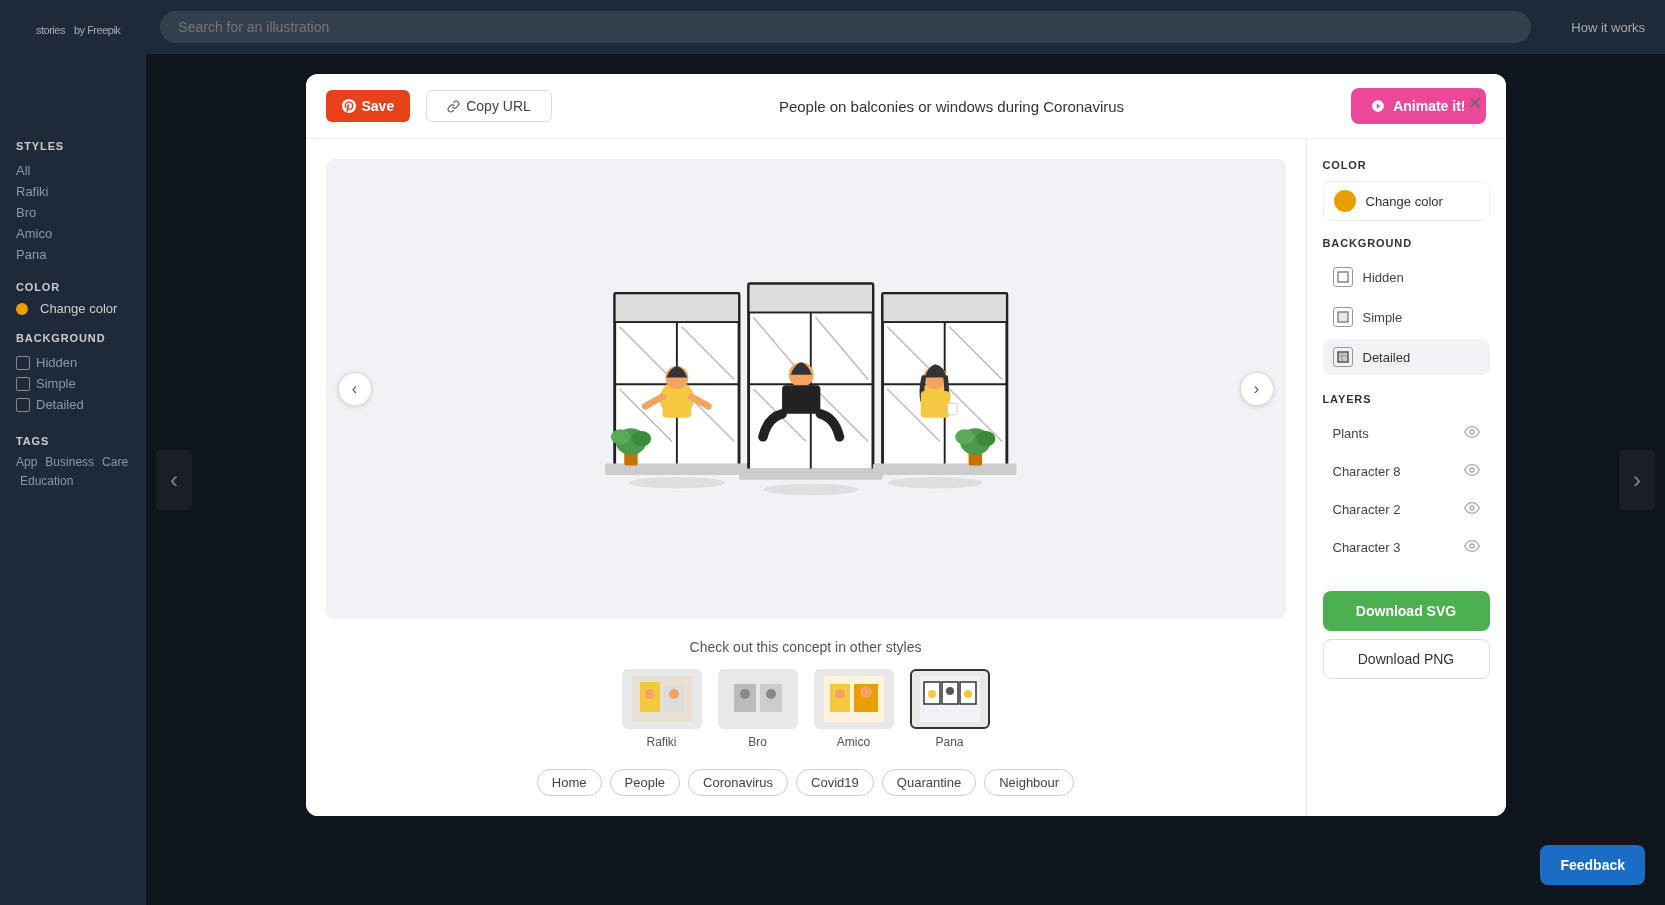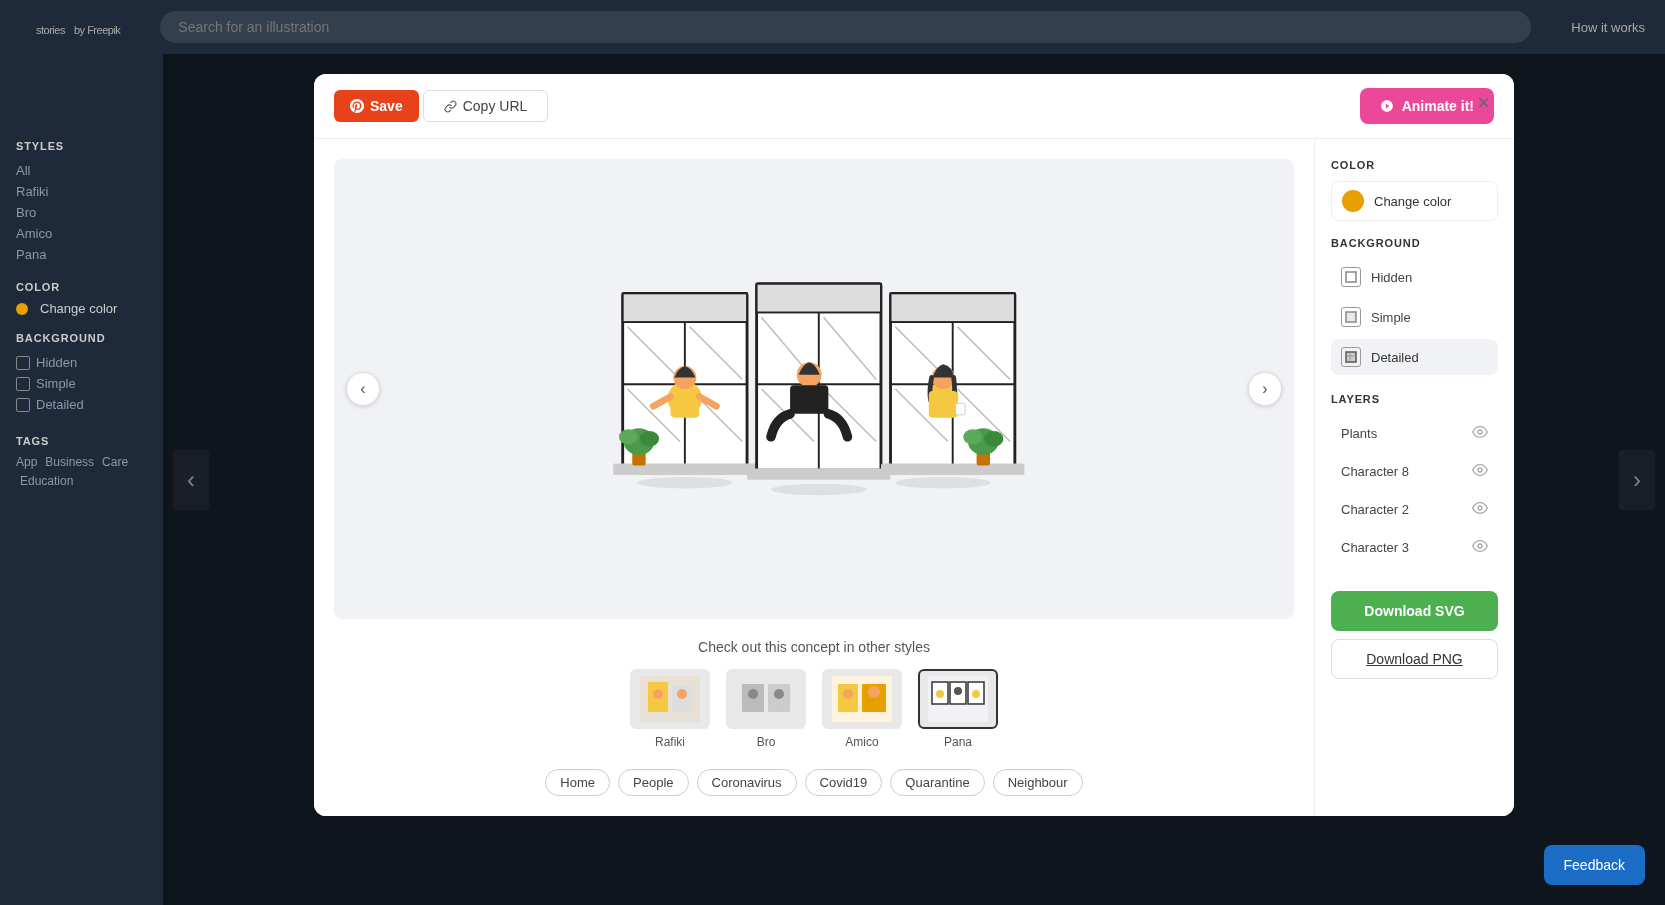--- a/index.html
+++ b/index.html
@@ -15,21 +15,21 @@
     
     .bg-overlay {
       position: absolute;
       inset: 0;
       background: #1e2a3a;
       display: flex;
     }
 
     
     .sidebar {
-      width: 163px;
+      width: 146px;
       background: #1e2a3a;
       padding: 70px 16px 28px;
       color: #8899aa;
       font-size: 13px;
       flex-shrink: 0;
     }
     .sidebar-section-title {
       font-size: 11px;
       font-weight: 700;
       color: #ccc;
@@ -119,21 +119,21 @@
       align-items: center;
       justify-content: space-between;
       padding: 14px 20px;
       border-bottom: 1px solid #eee;
       background: #fff;
     }
 
     .modal-header-left {
       display: flex;
       align-items: center;
-      gap: 4px;
+      gap: 16px;
     }
 
     .btn-save {
       background: #e8421a;
       color: white;
       border: none;
       border-radius: 6px;
       padding: 8px 16px;
       font-size: 14px;
       font-weight: 600;
@@ -417,21 +417,20 @@
     .btn-download-png {
       background: white;
       color: #333;
       border: 1.5px solid #ddd;
       border-radius: 8px;
       padding: 11px;
       width: 100%;
       font-size: 14px;
       cursor: pointer;
       margin-bottom: 14px;
-      text-decoration: underline;
     }
 
     .license-section {
       font-size: 12px;
       color: #555;
       line-height: 1.5;
     }
 
     .license-title {
       font-weight: 700;
@@ -448,21 +447,21 @@
     .btn-feedback {
       position: absolute;
       bottom: 20px;
       right: 20px;
       background: #1a6cc4;
       color: white;
       border: none;
       border-radius: 8px;
       padding: 12px 20px;
       font-size: 14px;
-      font-weight: 400;
+      font-weight: 700;
       cursor: pointer;
       z-index: 20;
     }
 
     
     .top-nav {
       position: absolute;
       top: 0;
       left: 12px;
       right: 0;
@@ -577,20 +576,21 @@
             </button>
             <button class="btn-copy-url">
               <svg width="13" height="13" viewBox="0 0 24 24" fill="none" stroke="#555" stroke-width="2">
                   <path d="M10 13a5 5 0 0 0 7.54.54l3-3a5 5 0 0 0-7.07-7.07l-1.72 1.71"></path>
                   <path d="M14 11a5 5 0 0 0-7.54-.54l-3 3a5 5 0 0 0 7.07 7.07l1.71-1.71"></path>
                 </svg>
               <span>Copy URL</span>
             </button>
           </div>
 
+          <div class="modal-title">People on balconies or windows during Coronavirus</div>
 
           <button class="btn-animate">
             <svg width="14" height="14" viewBox="0 0 24 24" fill="white">
                 <path d="M12 2C6.48 2 2 6.48 2 12s4.48 10 10 10 10-4.48 10-10S17.52 2 12 2zm-2 14.5v-9l6 4.5-6 4.5z"></path>
               </svg>
             <span>Animate it!</span>
           </button>
 
           <button class="btn-close">×</button>
         </div>

